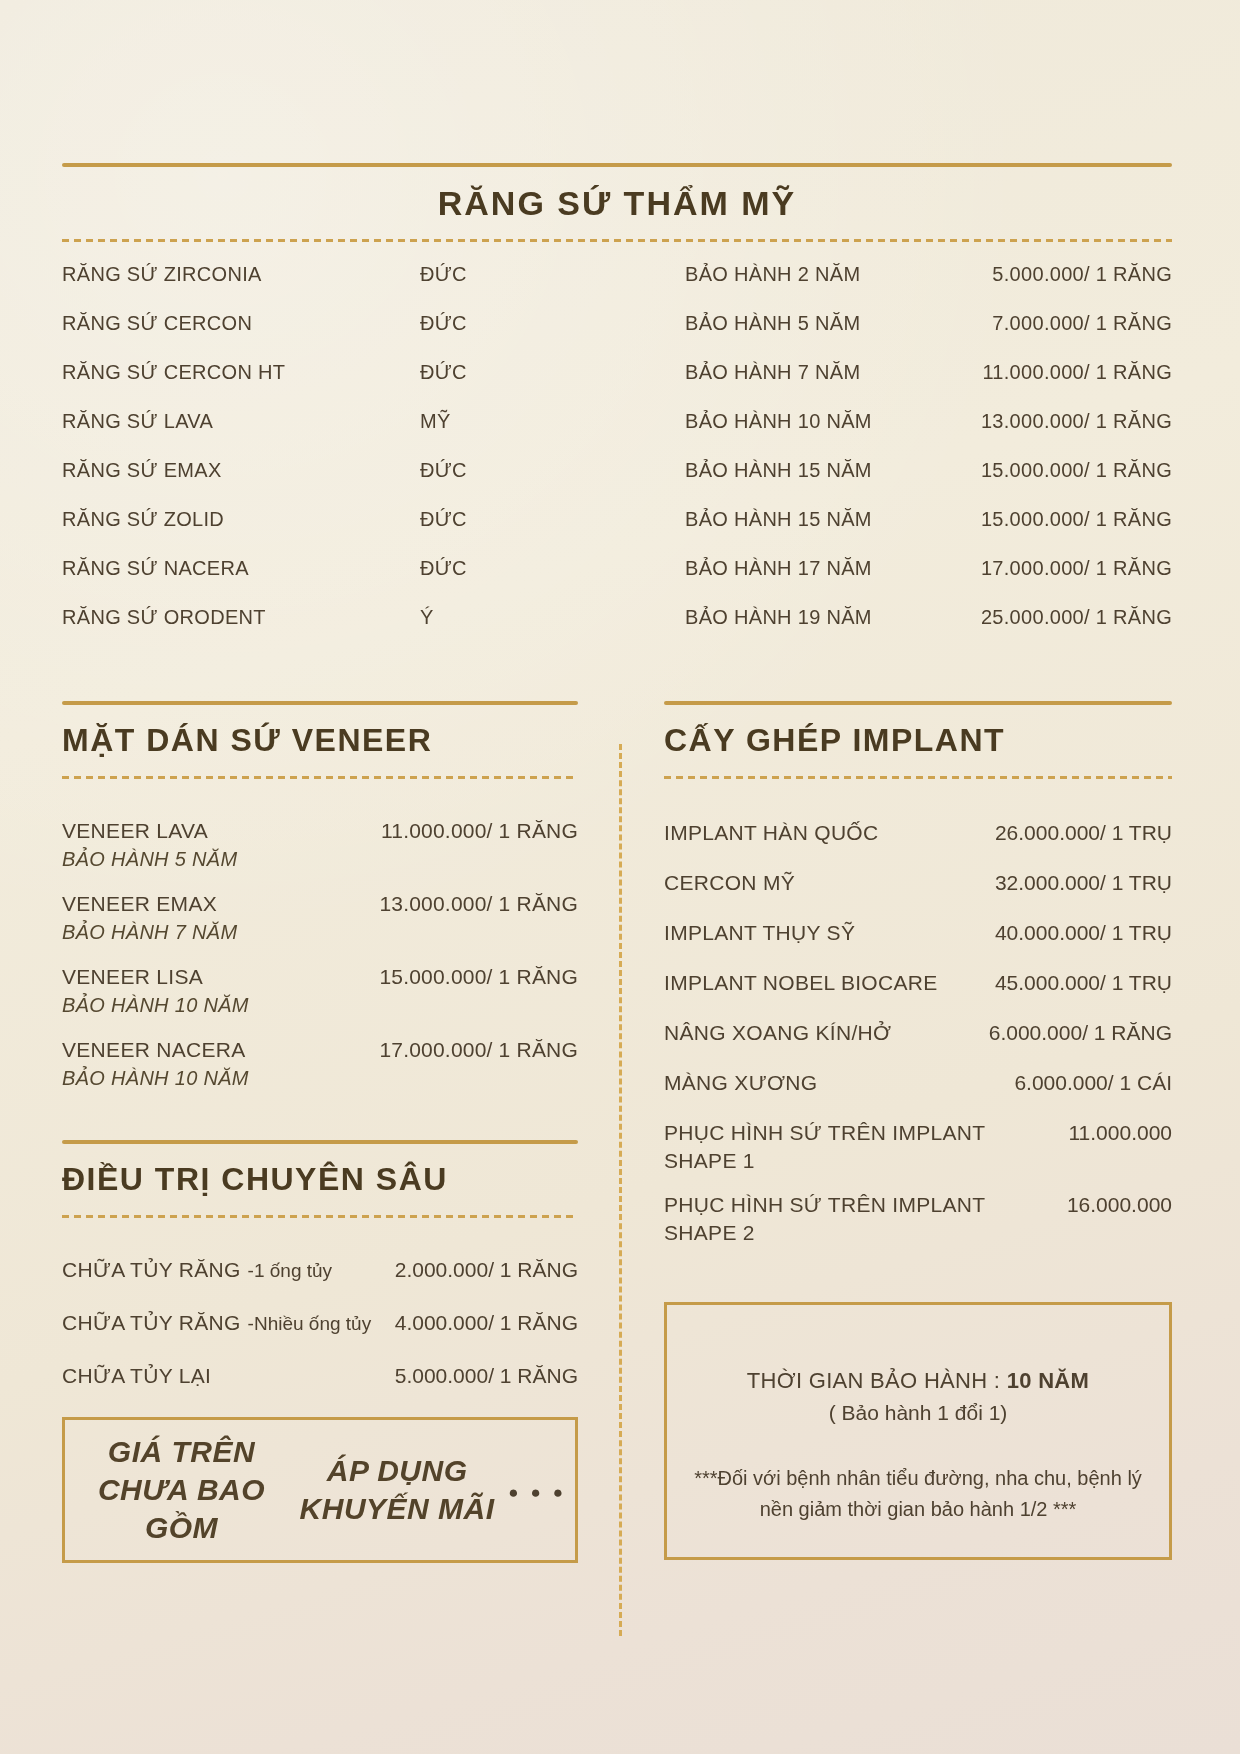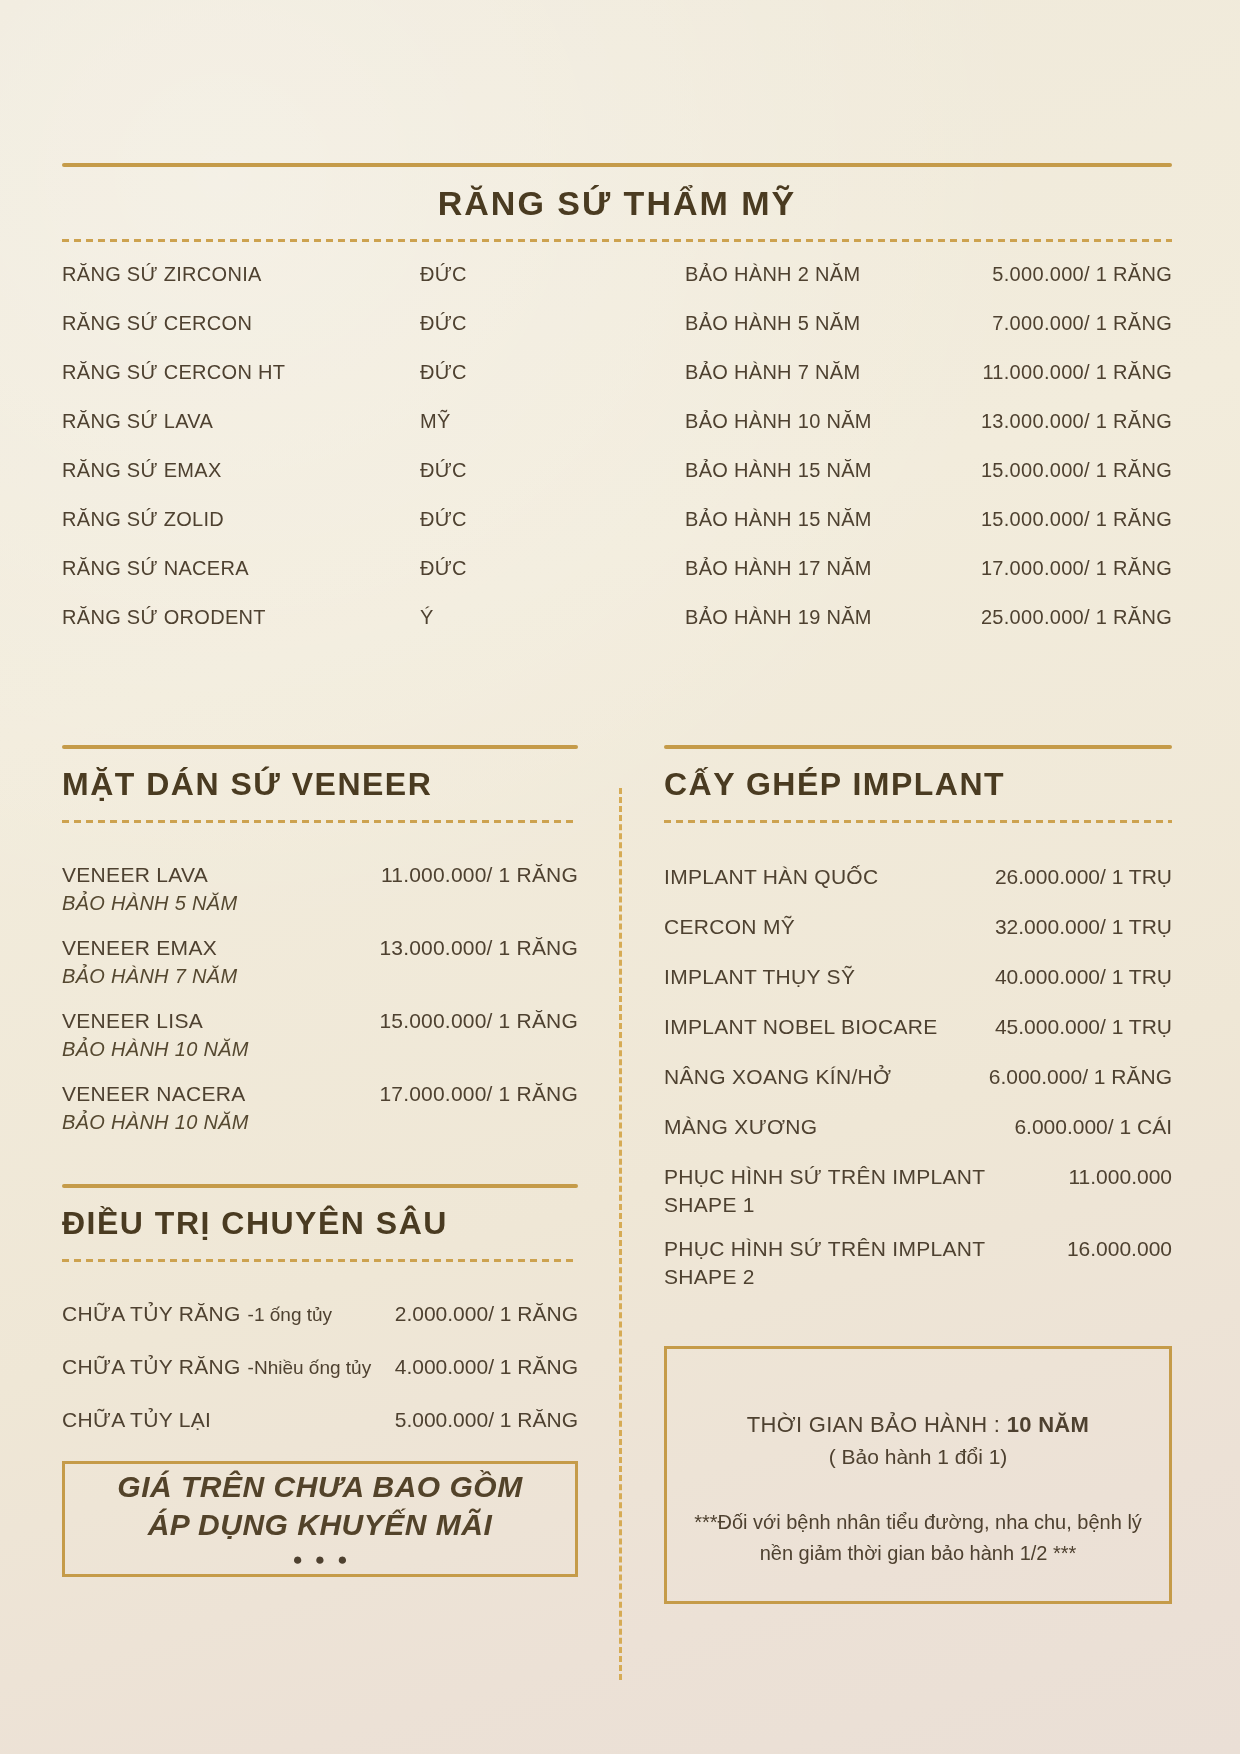--- a/index.html
+++ b/index.html
@@ -40,21 +40,21 @@
     align-items:center;
     height:49px;
     font-size:20px;letter-spacing:.3px;
   }
   .t-price{justify-self:end;}
 
   
   .columns{
     position:relative;
     display:flex;
-    margin-top:103px;
+    margin-top:59px;
     margin-left:62px;
     width:1110px;
   }
   .col-left{width:516px;}
   .col-gap{width:86px;position:relative;}
   .col-right{width:508px;}
   .v-divider{
     position:absolute;left:41px;top:43px;height:892px;
     border-left:3px dashed #d6ab55;
   }
@@ -76,23 +76,23 @@
   .tr-list{margin-top:38px;}
   .tr-item{display:flex;justify-content:space-between;align-items:baseline;margin-bottom:24px;}
   .tr-label{font-size:21px;line-height:28px;letter-spacing:.3px;white-space:nowrap;}
   .tr-suffix{font-size:19px;margin-left:7px;letter-spacing:0;}
   .tr-price{font-size:21px;line-height:28px;white-space:nowrap;}
 
   
   .promo-box{
     margin-top:26px;
     box-sizing:border-box;
-    width:516px;height:116px;
+    width:516px;height:146px;
     border:3px solid #c59b49;
-    display:flex;flex-direction:column;align-items:center;justify-content:center;
+    display:flex;align-items:center;justify-content:center;
     text-align:center;
   }
   .promo-line{
     font-size:30px;font-weight:bold;font-style:italic;
     line-height:38px;letter-spacing:.5px;color:#53432a;
   }
   .promo-dots{
     margin-top:6px;
     font-size:17px;letter-spacing:12px;color:#4e4130;text-indent:12px;
   }

